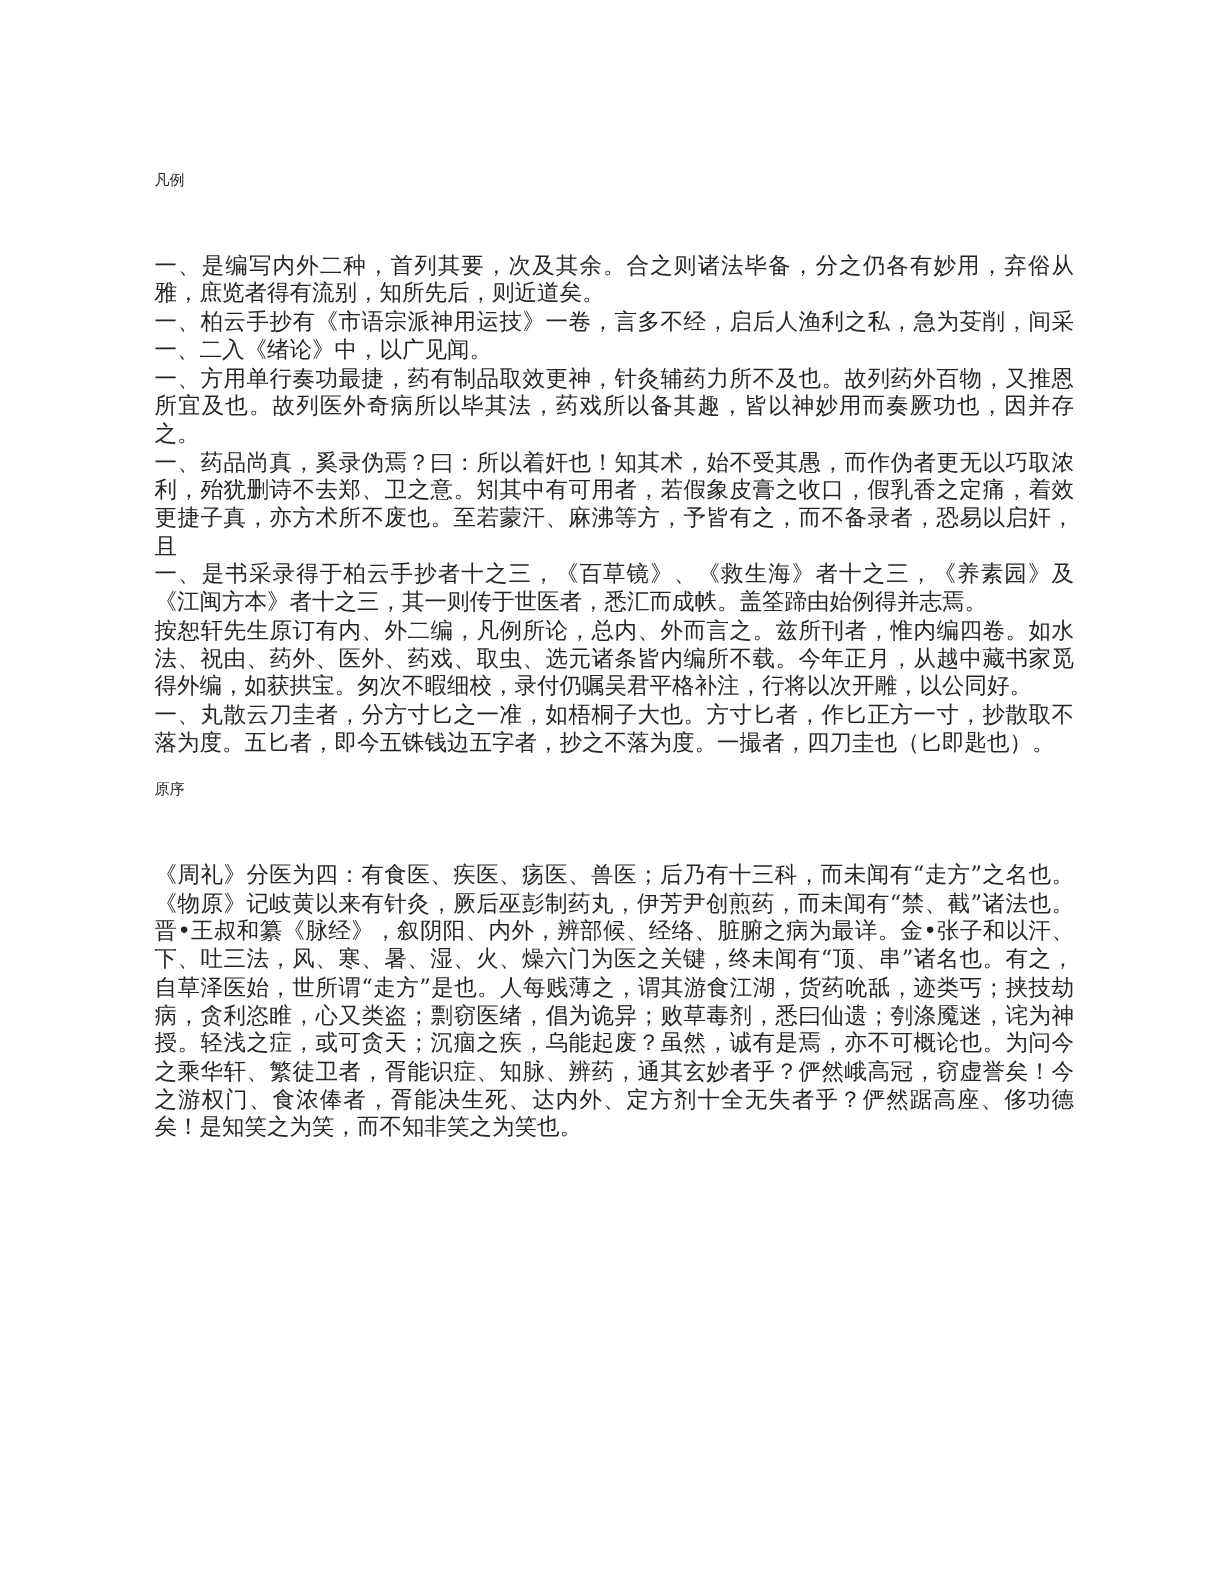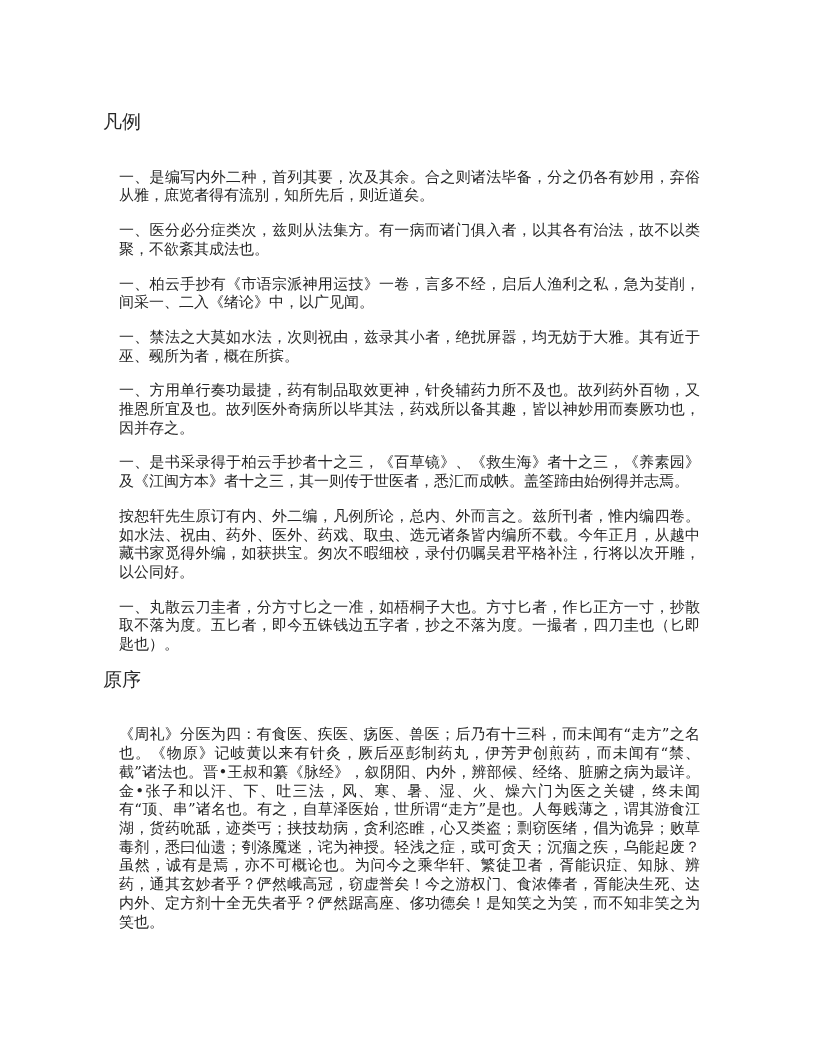--- a/index.html
+++ b/index.html
@@ -20,48 +20,47 @@
     top: 112px;
     width: 613px;
     color: #262626;
     font-family: "DejaVu Serif", "Liberation Serif", serif;
     font-size: 15px;
     line-height: 18.7px;
     text-align: justify;
     letter-spacing: 0;
   }
   .doc-heading {
-    font-size: 19px;
+    font-size: 10px;
     font-weight: normal;
     margin: 0 0 37px 0;
     padding: 0;
   }
   .doc-heading.second {
-    margin-top: 1px;
+    margin-top: 14px;
   }
   .doc-para {
-    margin: 16px;
+    margin: 0;
     padding: 0;
     word-break: break-all;
     overflow-wrap: break-word;
   }
 </style>
 </head>
 <body>
 
 <div class="page">
   <div class="content">
 
     <section>
       <h2 class="doc-heading">凡例</h2>
       <p class="doc-para">一、是编写内外二种，首列其要，次及其余。合之则诸法毕备，分之仍各有妙用，弃俗从雅，庶览者得有流别，知所先后，则近道矣。</p>
-      <p class="doc-para">一、医分必分症类次，兹则从法集方。有一病而诸门俱入者，以其各有治法，故不以类聚，不欲紊其成法也。</p>
       <p class="doc-para">一、柏云手抄有《市语宗派神用运技》一卷，言多不经，启后人渔利之私，急为芟削，间采一、二入《绪论》中，以广见闻。</p>
-      <p class="doc-para">一、禁法之大莫如水法，次则祝由，兹录其小者，绝扰屏嚣，均无妨于大雅。其有近于巫、觋所为者，概在所摈。</p>
       <p class="doc-para">一、方用单行奏功最捷，药有制品取效更神，针灸辅药力所不及也。故列药外百物，又推恩所宜及也。故列医外奇病所以毕其法，药戏所以备其趣，皆以神妙用而奏厥功也，因并存之。</p>
+      <p class="doc-para">一、药品尚真，奚录伪焉？曰：所以着奸也！知其术，始不受其愚，而作伪者更无以巧取浓利，殆犹删诗不去郑、卫之意。矧其中有可用者，若假象皮膏之收口，假乳香之定痛，着效更捷子真，亦方术所不废也。至若蒙汗、麻沸等方，予皆有之，而不备录者，恐易以启奸，且</p>
       <p class="doc-para">一、是书采录得于柏云手抄者十之三，《百草镜》、《救生海》者十之三，《养素园》及《江闽方本》者十之三，其一则传于世医者，悉汇而成帙。盖筌蹄由始例得并志焉。</p>
       <p class="doc-para">按恕轩先生原订有内、外二编，凡例所论，总内、外而言之。兹所刊者，惟内编四卷。如水法、祝由、药外、医外、药戏、取虫、选元诸条皆内编所不载。今年正月，从越中藏书家觅得外编，如获拱宝。匆次不暇细校，录付仍嘱吴君平格补注，行将以次开雕，以公同好。</p>
       <p class="doc-para">一、丸散云刀圭者，分方寸匕之一准，如梧桐子大也。方寸匕者，作匕正方一寸，抄散取不落为度。五匕者，即今五铢钱边五字者，抄之不落为度。一撮者，四刀圭也（匕即匙也）。</p>
     </section>
 
     <section>
       <h2 class="doc-heading second">原序</h2>
       <p class="doc-para">《周礼》分医为四：有食医、疾医、疡医、兽医；后乃有十三科，而未闻有“走方”之名也。《物原》记岐黄以来有针灸，厥后巫彭制药丸，伊芳尹创煎药，而未闻有“禁、截”诸法也。晋•王叔和纂《脉经》，叙阴阳、内外，辨部候、经络、脏腑之病为最详。金•张子和以汗、下、吐三法，风、寒、暑、湿、火、燥六门为医之关键，终未闻有“顶、串”诸名也。有之，自草泽医始，世所谓“走方”是也。人每贱薄之，谓其游食江湖，货药吮舐，迹类丐；挟技劫病，贪利恣睢，心又类盗；剽窃医绪，倡为诡异；败草毒剂，悉曰仙遗；刳涤魇迷，诧为神授。轻浅之症，或可贪天；沉痼之疾，乌能起废？虽然，诚有是焉，亦不可概论也。为问今之乘华轩、繁徒卫者，胥能识症、知脉、辨药，通其玄妙者乎？俨然峨高冠，窃虚誉矣！今之游权门、食浓俸者，胥能决生死、达内外、定方剂十全无失者乎？俨然踞高座、侈功德矣！是知笑之为笑，而不知非笑之为笑也。</p>
     </section>
 

